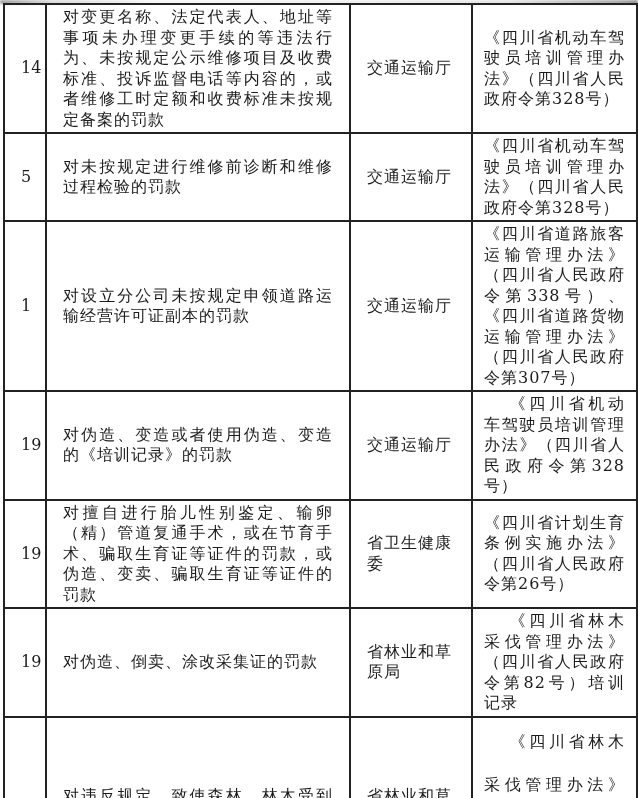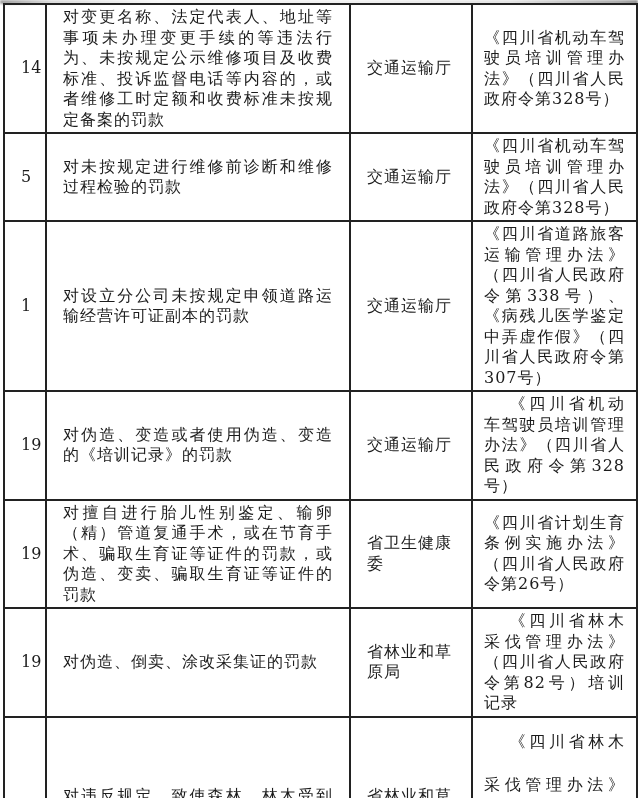--- a/index.html
+++ b/index.html
@@ -90,21 +90,21 @@
       <tr class="r15">
         <td class="c-num">5</td>
         <td class="c-desc">对未按规定进行维修前诊断和维修过程检验的罚款</td>
         <td class="c-dept">交通运输厅</td>
         <td class="c-law">《四川省机动车驾驶员培训管理办法》（四川省人民政府令第328号）</td>
       </tr>
       <tr class="r16">
         <td class="c-num">1</td>
         <td class="c-desc">对设立分公司未按规定申领道路运输经营许可证副本的罚款</td>
         <td class="c-dept">交通运输厅</td>
-        <td class="c-law">《四川省道路旅客运输管理办法》（四川省人民政府令第338号）、《病残儿医学鉴定中弄虚作假》（四川省人民政府令第307号）</td>
+        <td class="c-law">《四川省道路旅客运输管理办法》（四川省人民政府令第338号）、《四川省道路货物运输管理办法》（四川省人民政府令第307号）</td>
       </tr>
       <tr class="r17">
         <td class="c-num">19</td>
         <td class="c-desc">对伪造、变造或者使用伪造、变造的《培训记录》的罚款</td>
         <td class="c-dept">交通运输厅</td>
         <td class="c-law law-indent">《四川省机动车驾驶员培训管理办法》（四川省人民政府令第328号）</td>
       </tr>
       <tr class="r18">
         <td class="c-num">19</td>
         <td class="c-desc">对擅自进行胎儿性别鉴定、输卵（精）管道复通手术，或在节育手术、骗取生育证等证件的罚款，或伪造、变卖、骗取生育证等证件的罚款</td>

